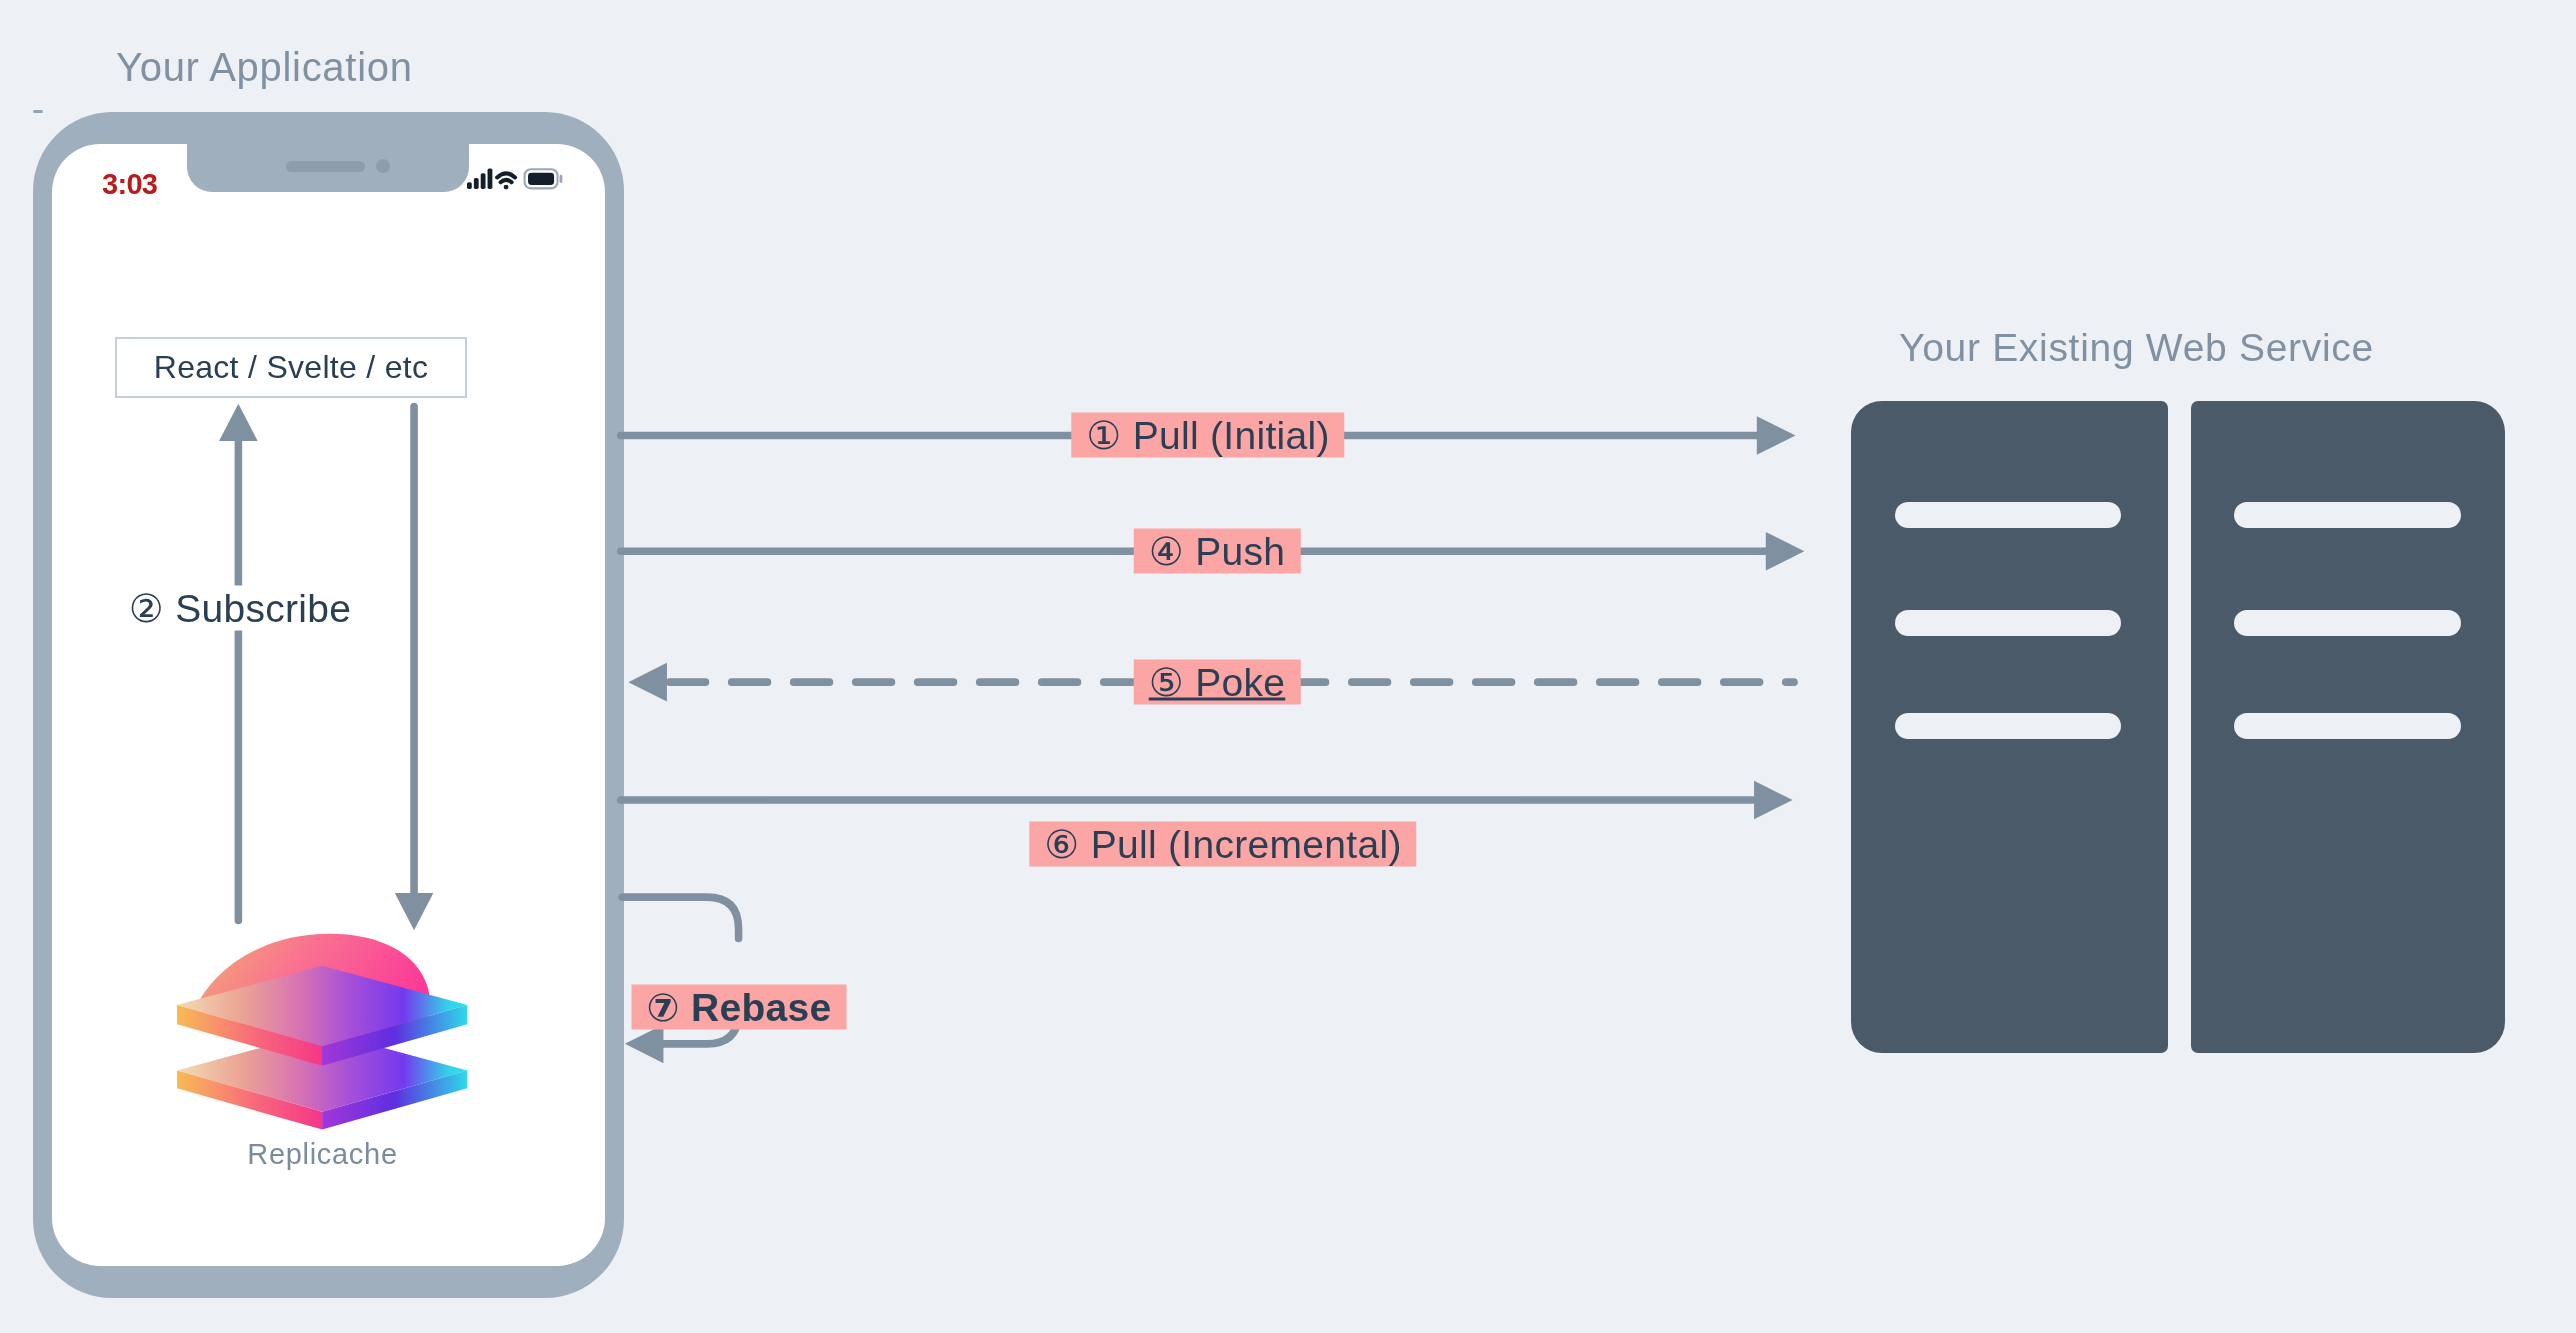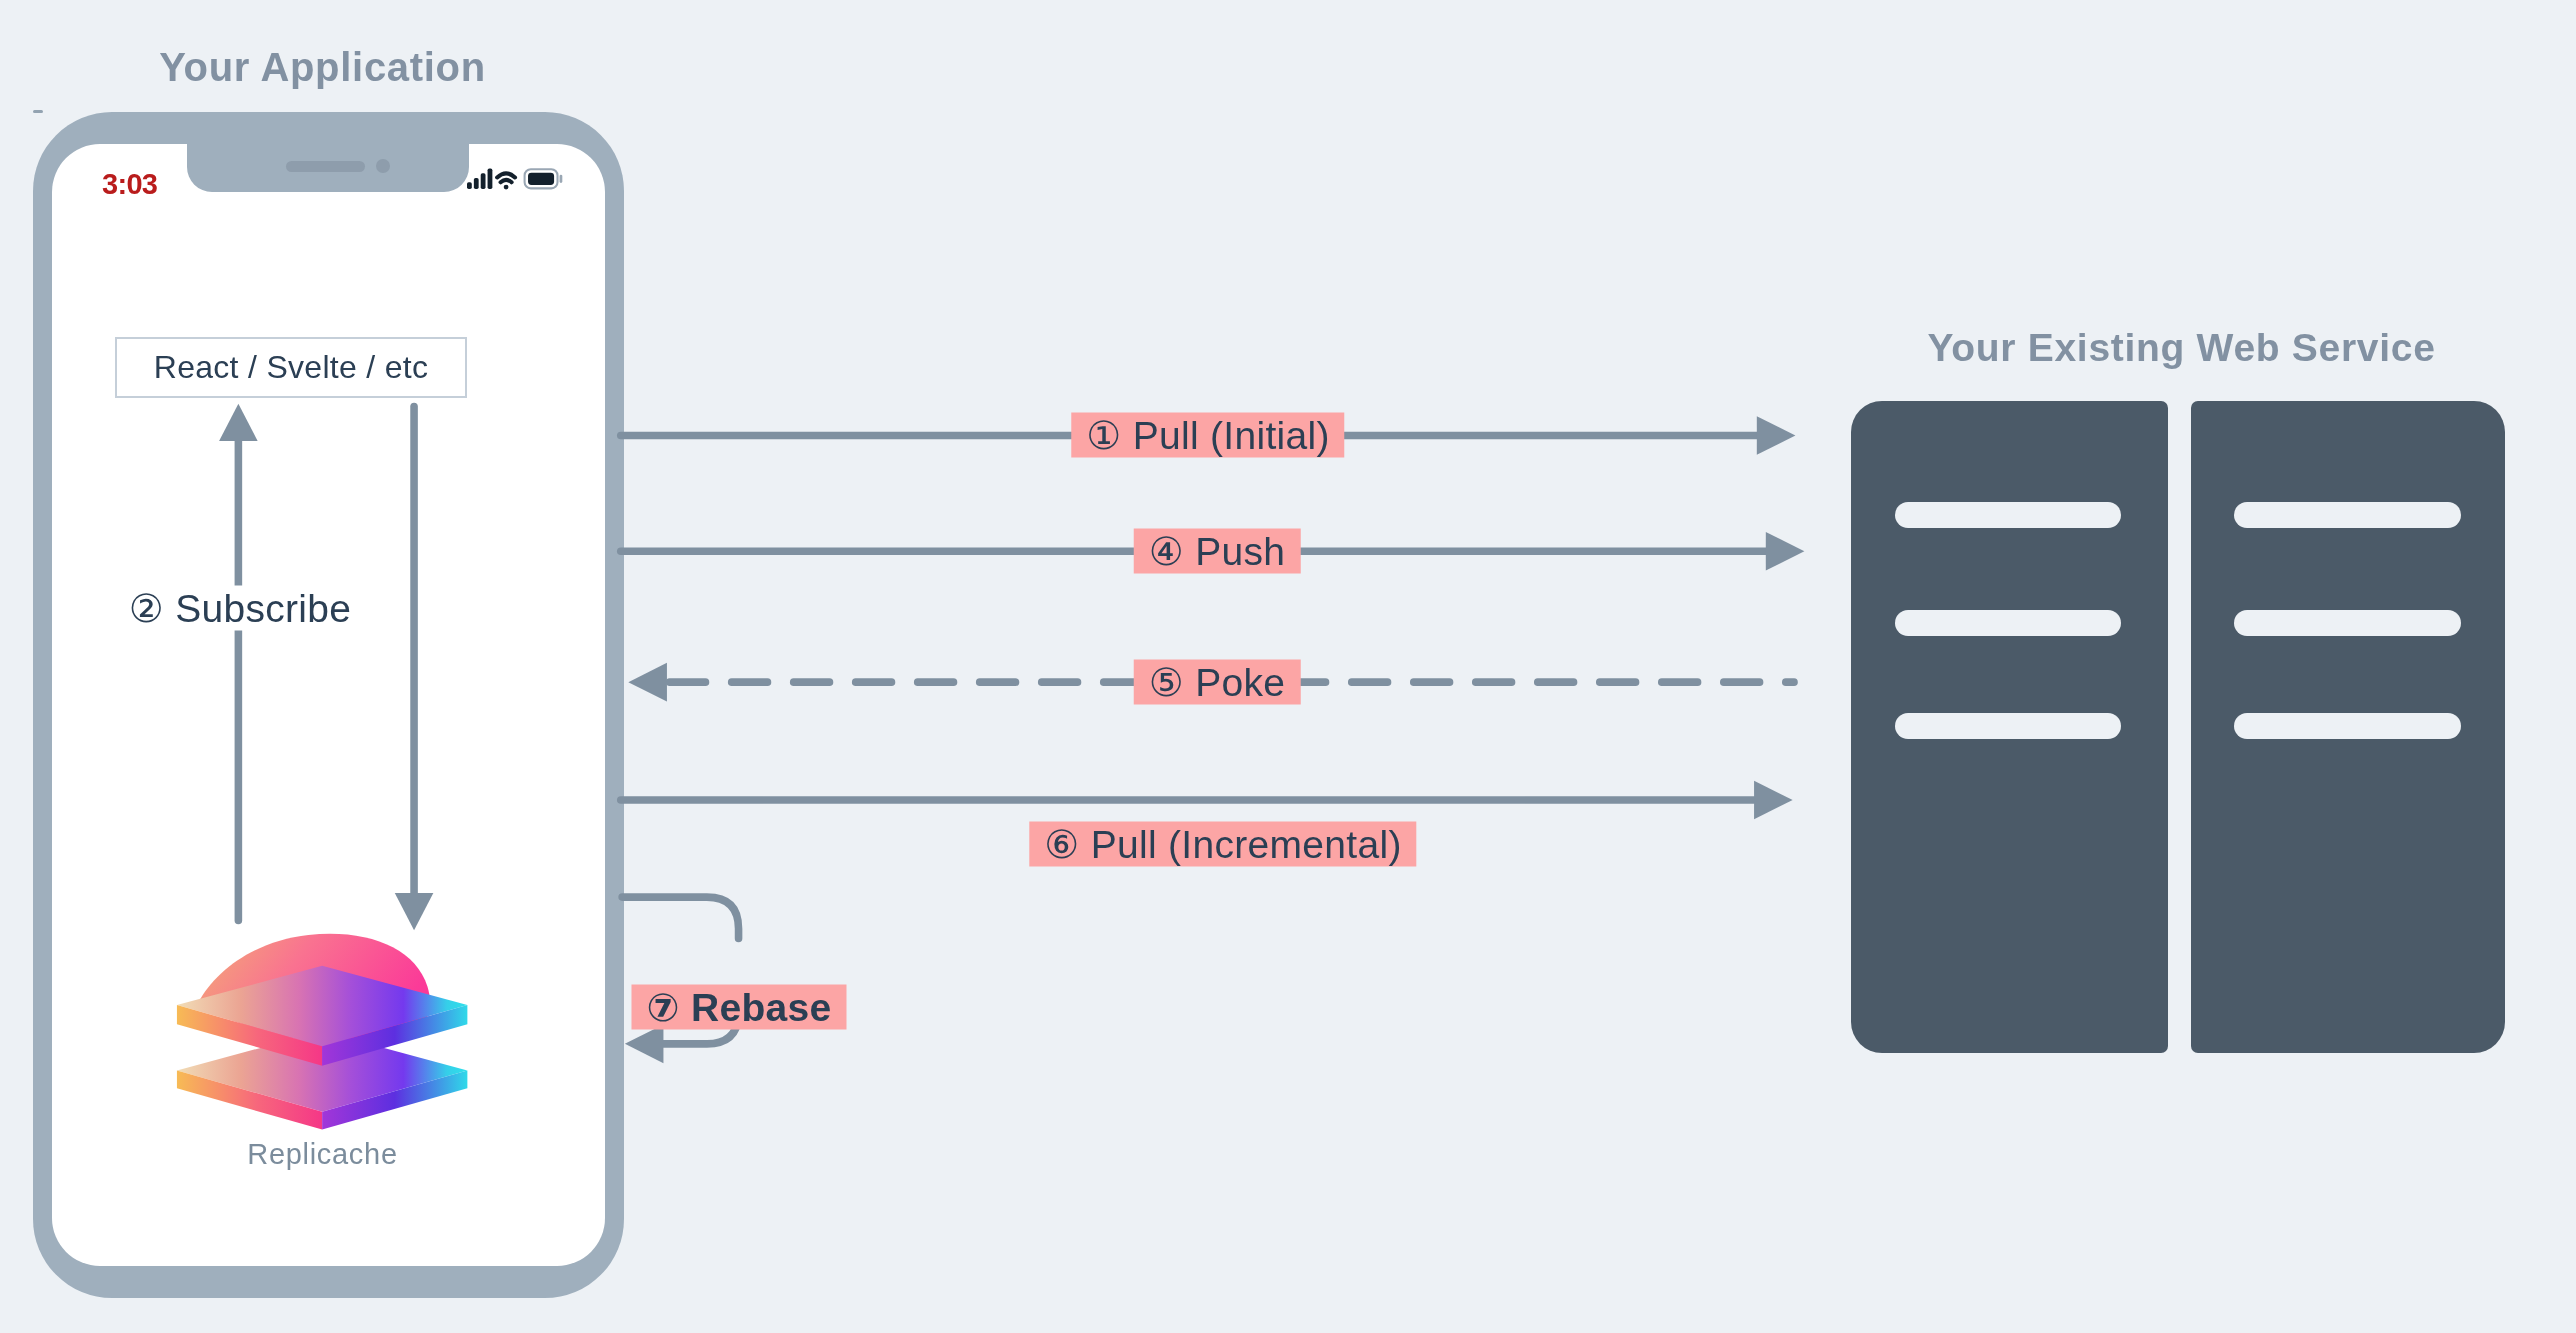--- a/index.html
+++ b/index.html
@@ -1,21 +1,21 @@
 <!DOCTYPE html>
 <html style="font-size:11px"><head>
 <meta charset="utf-8">
 <style>
   html,body{margin:0;padding:0;}
   body{font-family:"Liberation Sans","DejaVu Sans",sans-serif;}
   .canvas{position:relative;width:2576px;height:1334px;background:#edf1f5;overflow:hidden;}
   .abs{position:absolute;}
 
   
-  .big-title{position:absolute;font-size:40px;color:#8291a2;text-align:center;letter-spacing:0.7px;white-space:nowrap;font-weight:bold;}
+  .big-title{position:absolute;font-size:40px;color:#8291a2;letter-spacing:0.7px;white-space:nowrap;}
 
   
   .phone-frame{position:absolute;left:33px;top:112px;width:591px;height:1186px;background:#9fafbd;border-radius:79px;}
   .phone-screen{position:absolute;left:19.3px;top:32px;width:553px;height:1122px;background:#ffffff;border-radius:48px;}
   .notch{position:absolute;left:135px;top:0;width:282px;height:48px;background:#9fafbd;border-radius:0 0 25px 25px;}
   .speaker{position:absolute;left:99px;top:16.5px;width:79px;height:11px;background:#8e9dac;border-radius:5.5px;}
   .camera{position:absolute;left:189px;top:15px;width:13.8px;height:13.8px;background:#8e9dac;border-radius:50%;}
   .status-time{position:absolute;left:102px;top:168px;font-size:29px;font-weight:700;color:#b91c1c;letter-spacing:-0.7px;}
   .artifact-dash{position:absolute;left:33px;top:110px;width:10.3px;height:3.4px;background:#93a3b1;border-radius:2.1px;}
 
@@ -152,21 +152,21 @@
     <path class="head" d="M2602 1161 L2546 1133 L2546 1189 Z"></path>
 
     <path class="line" d="M903 1302 H1026 Q1072 1302 1072 1348 V1362 M1072 1460 V1469 Q1072 1515 1026 1515 H960"></path>
     <path class="head" d="M907 1515 L963 1487 L963 1543 Z"></path>
   </svg>
 
   <div class="flow-label on-white" style="left:240px;top:608px;text-align:center;">② Subscribe</div>
 
   <div class="flow-label" style="left:1208px;top:435px;">① Pull (Initial)</div>
   <div class="flow-label" style="left:1217px;top:551px;">④ Push</div>
-  <div class="flow-label" style="left:1217px;top:682px;">⑤ Poke</div>
+  <div class="flow-label" style="left:1217px;top:682px;text-decoration:underline;">⑤ Poke</div>
   <div class="flow-label" style="left:1223px;top:800px;margin-top:44px;">⑥ Pull (Incremental)</div>
   <div class="flow-label" style="left:739px;top:1007px;font-weight:bold;">⑦ Rebase</div>
 
   <div class="rack left">
     <div class="slot s1"></div>
     <div class="slot s2"></div>
     <div class="slot s3"></div>
   </div>
   <div class="rack right">
     <div class="slot s1"></div>

